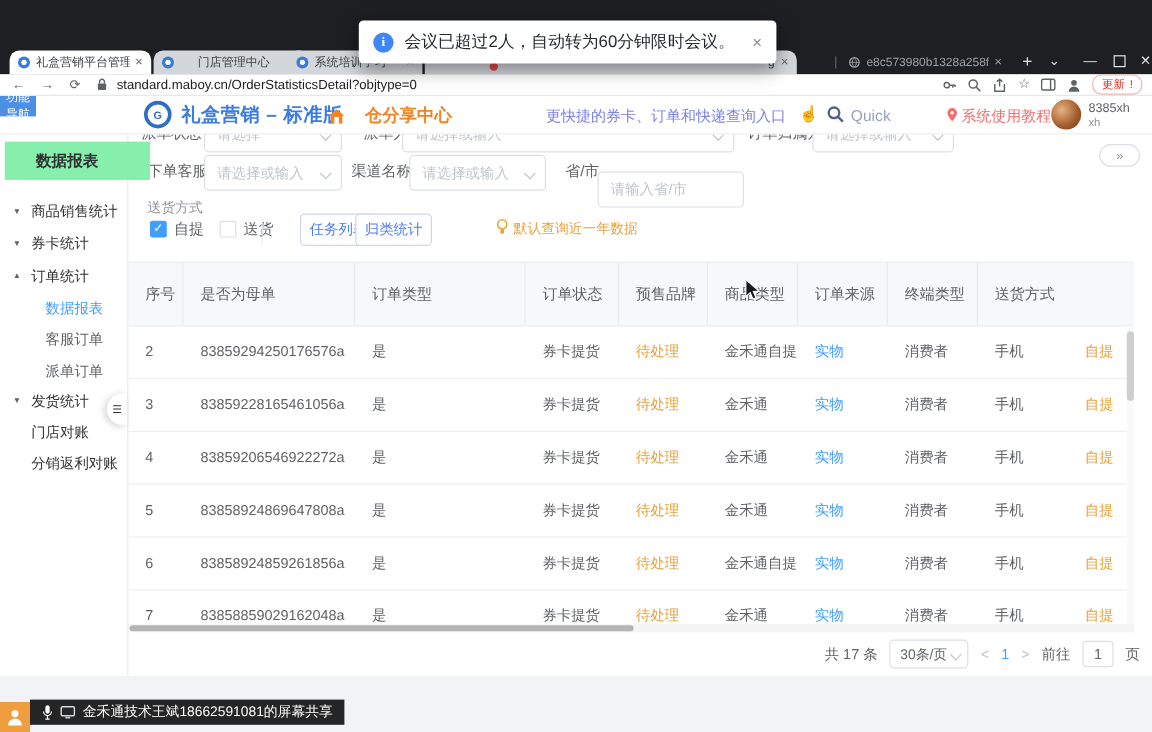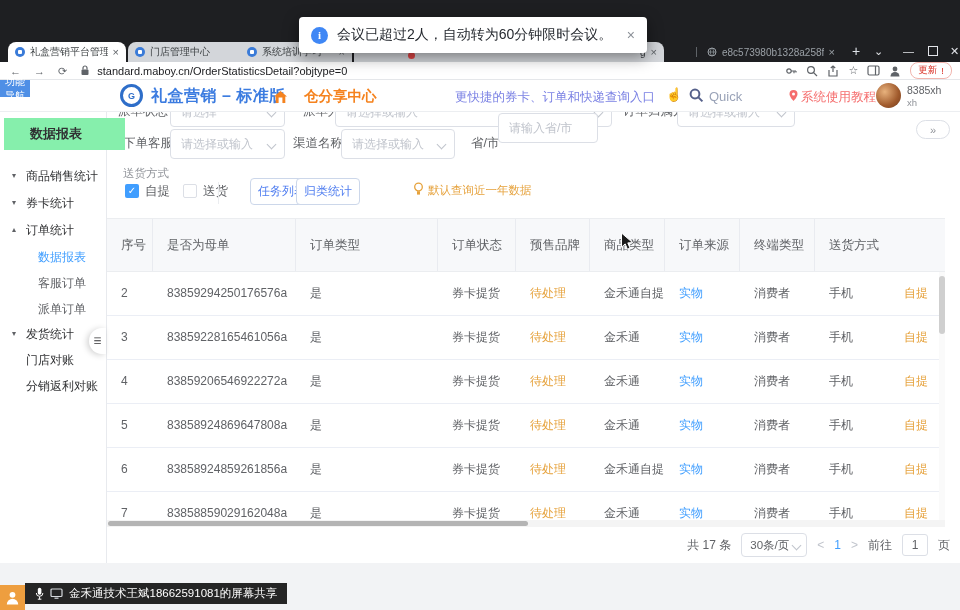--- a/index.html
+++ b/index.html
@@ -146,21 +146,21 @@
 <body>
 
 <div class="screen">
 
   <div class="chrome">
     <div class="tab active" style="left:8px;width:118px;">
       <span class="favicon"></span>
       <span class="t-title">礼盒营销平台管理中心</span>
       <span class="t-close">×</span>
     </div>
-    <div class="tab light" style="left:128px;width:130px;">
+    <div class="tab light" style="left:128px;width:130px;text-align:center;">
       <span class="favicon"></span>
       <span class="t-title">门店管理中心</span>
       <span class="t-close">×</span>
     </div>
     <div class="tab light" style="left:240px;width:112px;">
       <span class="favicon"></span>
       <span class="t-title">系统培训学习</span>
       <span class="t-close">×</span>
     </div>
     <div class="tab light" style="left:354px;width:310px;justify-content:flex-end;">
@@ -317,21 +317,21 @@
     <div class="sel" style="left:63px;top:17px;width:115px;">
       <span>请选择或输入</span>
       <span class="chev"></span>
     </div>
     <span class="f-label" style="left:186px;top:16px;">渠道名称</span>
     <div class="sel" style="left:234px;top:17px;width:114px;">
       <span>请选择或输入</span>
       <span class="chev"></span>
     </div>
     <span class="f-label" style="left:364px;top:16px;">省/市</span>
-    <input class="txt-input" style="left: 391px; top: 1px; width: 100px;" placeholder="请输入省/市">
+    <input class="txt-input" style="left: 391px; top: 31px; width: 122px;" placeholder="请输入省/市">
 
     <span class="group-label">送货方式</span>
     <span class="cbx on" style="left:18px;top:72px;">✓</span>
     <span class="cbx-lab" style="left:38px;top:70px;">自提</span>
     <span class="cbx off" style="left:76px;top:72px;"></span>
     <span class="cbx-lab" style="left:96px;top:70px;">送货</span>
     <span class="vdiv"></span>
     <button class="btn" style="left:119px;width:64px;margin-left:24px;">任务列表</button>
     <button class="btn" style="left:189px;width:64px;">归类统计</button>
     <button class="btn" style="left:259px;width:40px;margin-top:48px;">导出</button>

